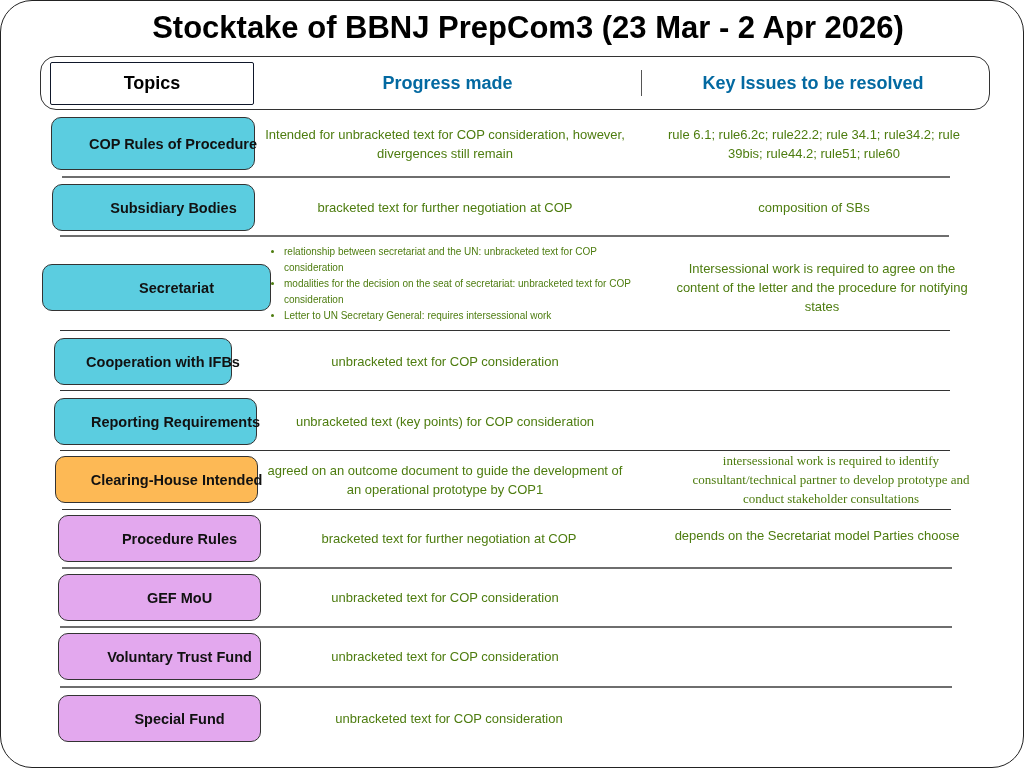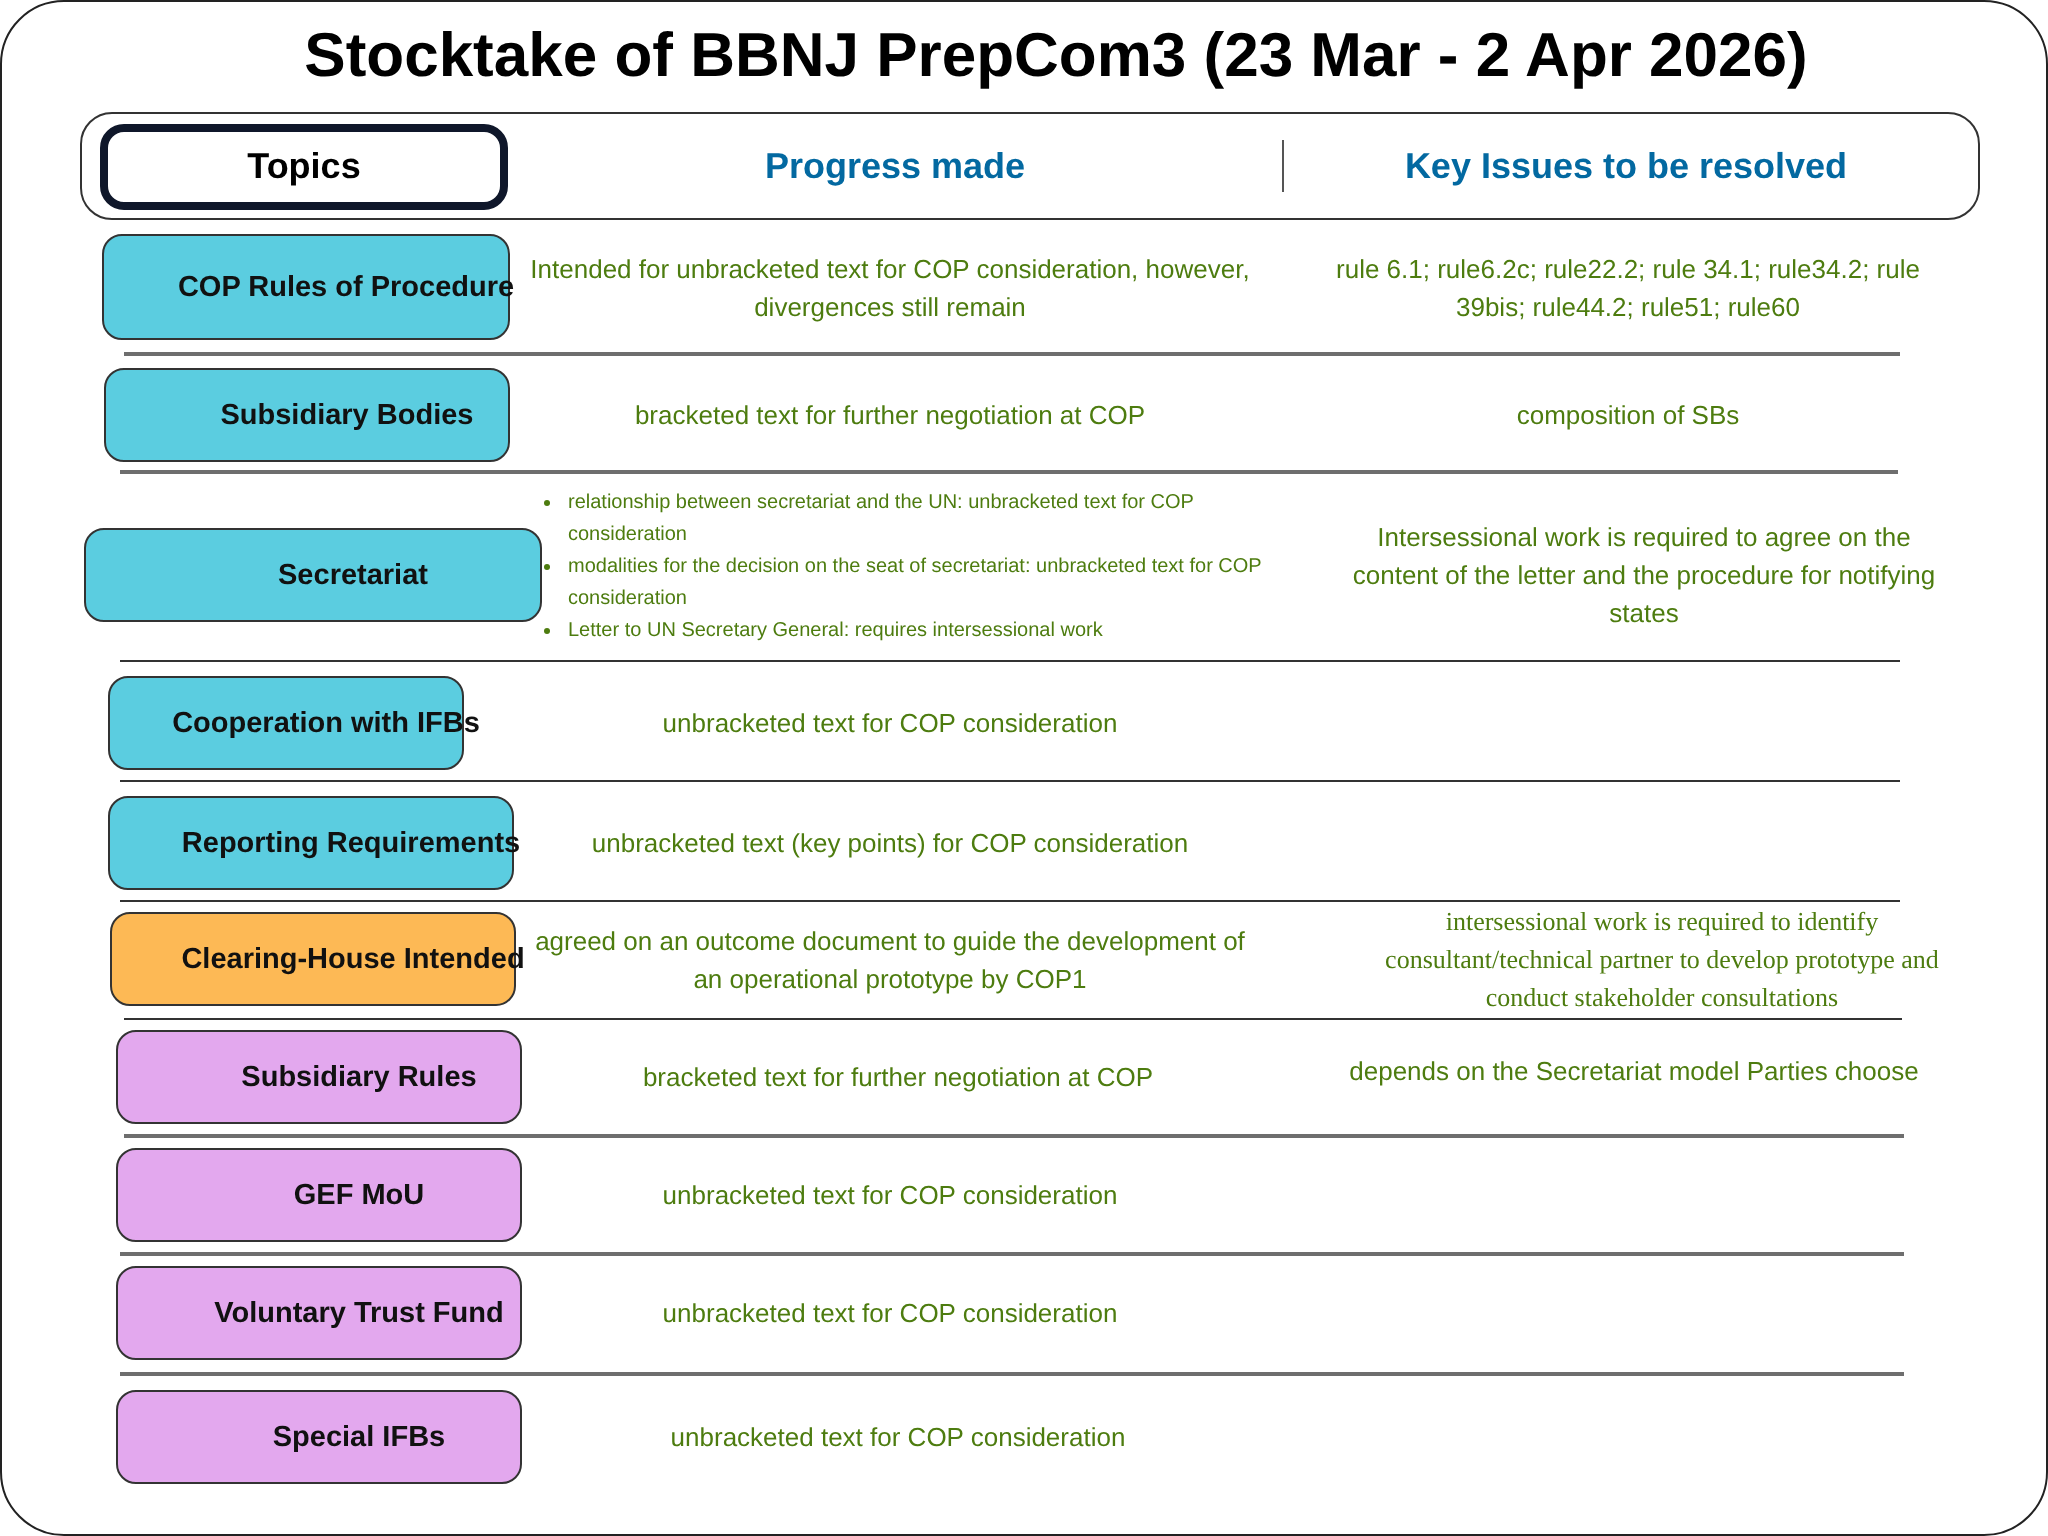--- a/index.html
+++ b/index.html
@@ -5,21 +5,21 @@
   html, body { margin: 0; padding: 0; background: #ffffff; }
   body { width: 1024px; height: 768px; position: relative; overflow: hidden;
          font-family: "Liberation Sans", "DejaVu Sans", sans-serif; color: #222; }
   .frame { position: absolute; left: 0; top: 0; width: 1022px; height: 766px;
            border: 1px solid #222; border-radius: 32px; box-sizing: content-box; }
   .title { position: absolute; left: 0; width: 1056px; top: 10px; text-align: center;
            font-size: 31px; font-weight: bold; color: #000; letter-spacing: 0px; }
   .header-bar { position: absolute; left: 40px; top: 56px; width: 950px; height: 54px;
                 border: 1px solid #333; border-radius: 16px; box-sizing: border-box; }
   .header-topics { position: absolute; left: 50px; top: 62px; width: 204px; height: 43px;
-                   border: 4px solid #0f172a; border-radius: 12px; box-sizing: border-box;
+                   border: 1px solid #0f172a; border-radius: 2px; box-sizing: border-box;
                    display: flex; align-items: center; justify-content: center;
                    font-weight: bold; font-size: 18px; color: #000; }
   .header-col { position: absolute; top: 62px; height: 43px; display: flex; align-items: center;
                 justify-content: center; font-weight: bold; font-size: 18px; color: #0369a1; }
   .header-divider { position: absolute; left: 641px; top: 70px; width: 1px; height: 26px; background: #555; }
 
   .pill { position: absolute; height: 47px; border: 1px solid #333; border-radius: 10px;
           box-sizing: border-box; display: flex; align-items: center; justify-content: center;
           font-size: 14.5px; font-weight: bold; color: #111; text-align: center; white-space: nowrap; padding-left: 40px; }
   .teal { background: #5bcde0; }
@@ -75,27 +75,27 @@
 
 <div class="pill teal" style="left:54px; top:398px; width:203px;">Reporting Requirements</div>
 <div class="cell" style="left:264px; top:398px; width:362px; height:47px;">unbracketed text (key points) for COP consideration</div>
 <div class="sep dark" style="left:60px; top:450px; width:890px;"></div>
 
 <div class="pill orange" style="left:55px; top:456px; width:203px;">Clearing-House Intended</div>
 <div class="cell" style="left:264px; top:456px; width:362px; height:47px;">agreed on an outcome document to guide the development of an operational prototype by COP1</div>
 <div class="cell" style="left:672px; top:452px; width:318px; height:55px;font-family:Liberation Serif, serif;">intersessional work is required to identify consultant/technical partner to develop prototype and conduct stakeholder consultations</div>
 <div class="sep dark" style="left:62px; top:509px; width:889px;"></div>
 
-<div class="pill lavender" style="left:58px; top:515px; width:203px;">Subsidiary Rules</div>
+<div class="pill lavender" style="left:58px; top:515px; width:203px;">Procedure Rules</div>
 <div class="cell" style="left:268px; top:515px; width:362px; height:47px;">bracketed text for further negotiation at COP</div>
 <div class="cell" style="left:652px; top:512px; width:330px; height:47px;">depends on the Secretariat model Parties choose</div>
 <div class="sep" style="left:62px; top:567px; width:890px;"></div>
 
 <div class="pill lavender" style="left:58px; top:574px; width:203px;">GEF MoU</div>
 <div class="cell" style="left:264px; top:574px; width:362px; height:47px;">unbracketed text for COP consideration</div>
 <div class="sep" style="left:60px; top:626px; width:892px;"></div>
 
 <div class="pill lavender" style="left:58px; top:633px; width:203px;">Voluntary Trust Fund</div>
 <div class="cell" style="left:264px; top:633px; width:362px; height:47px;">unbracketed text for COP consideration</div>
 <div class="sep" style="left:60px; top:686px; width:892px;"></div>
 
-<div class="pill lavender" style="left:58px; top:695px; width:203px;">Special IFBs</div>
+<div class="pill lavender" style="left:58px; top:695px; width:203px;">Special Fund</div>
 <div class="cell" style="left:268px; top:695px; width:362px; height:47px;">unbracketed text for COP consideration</div>
 
 </body></html>

